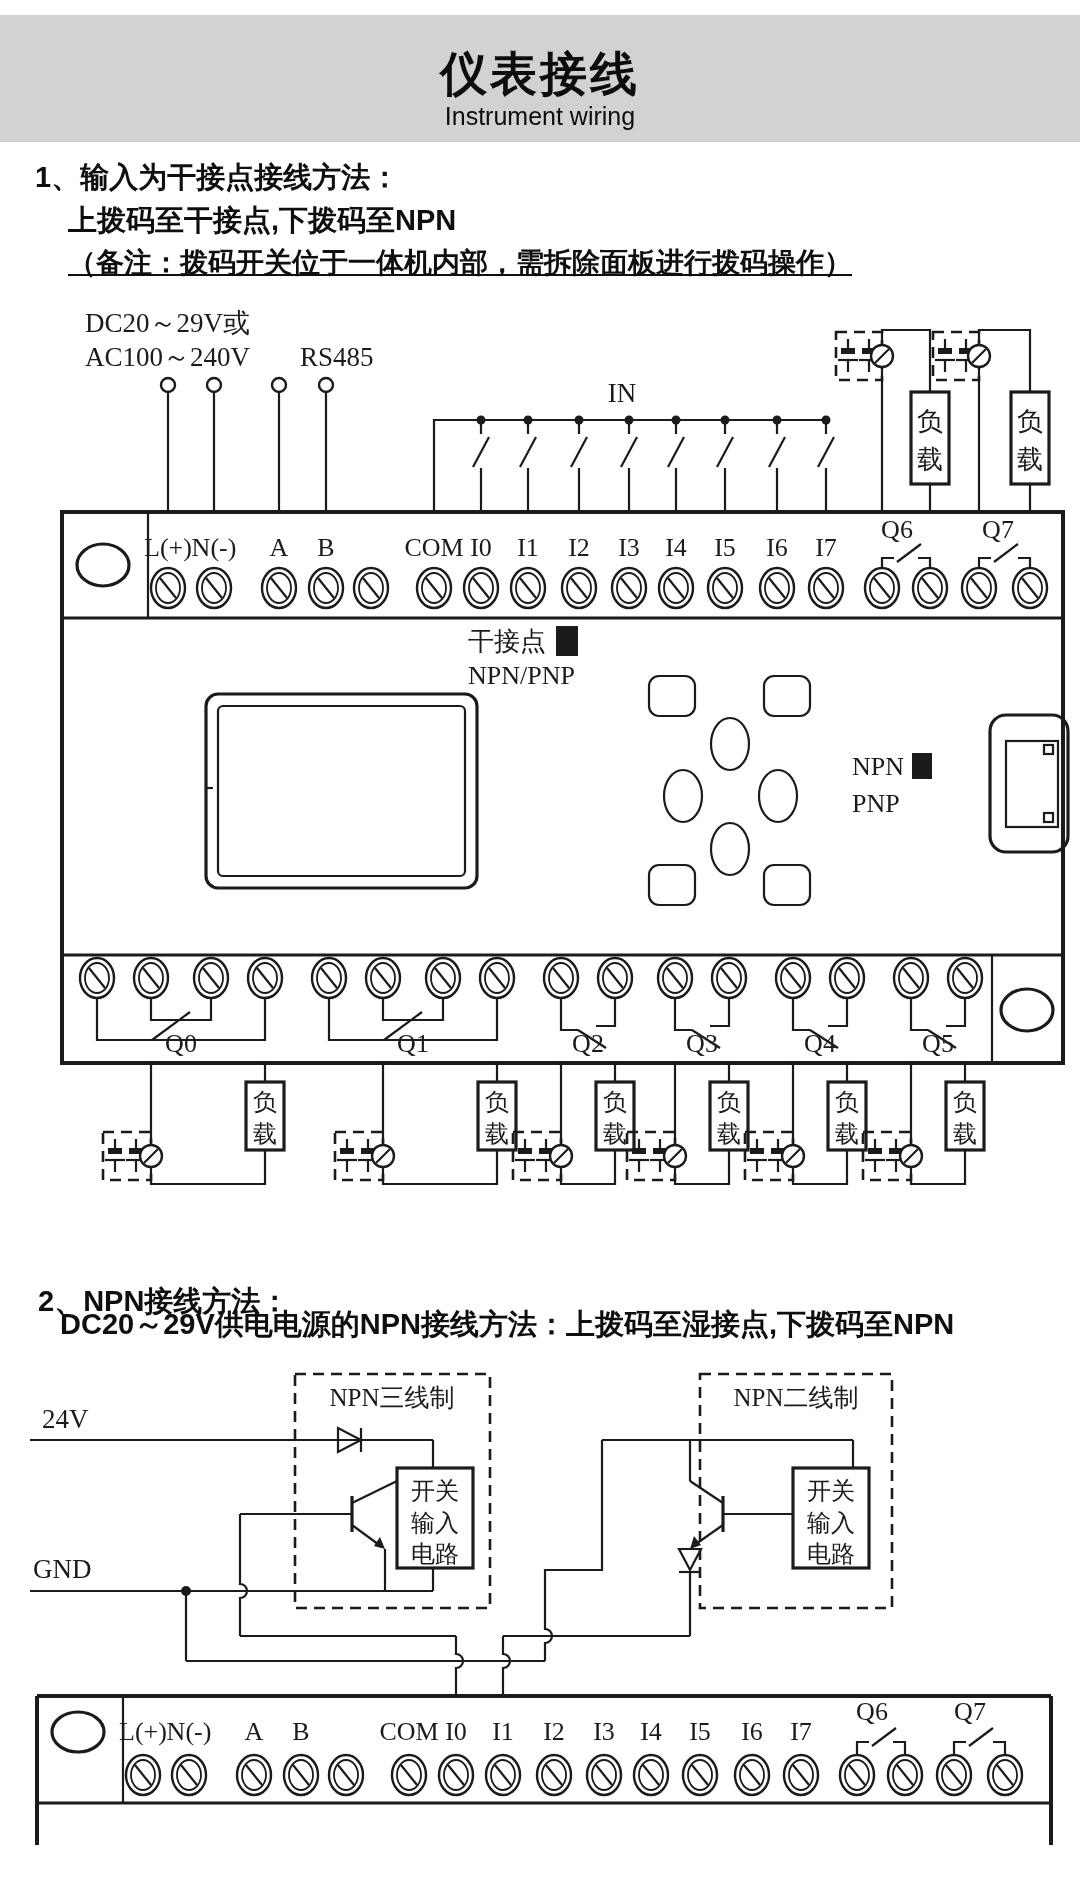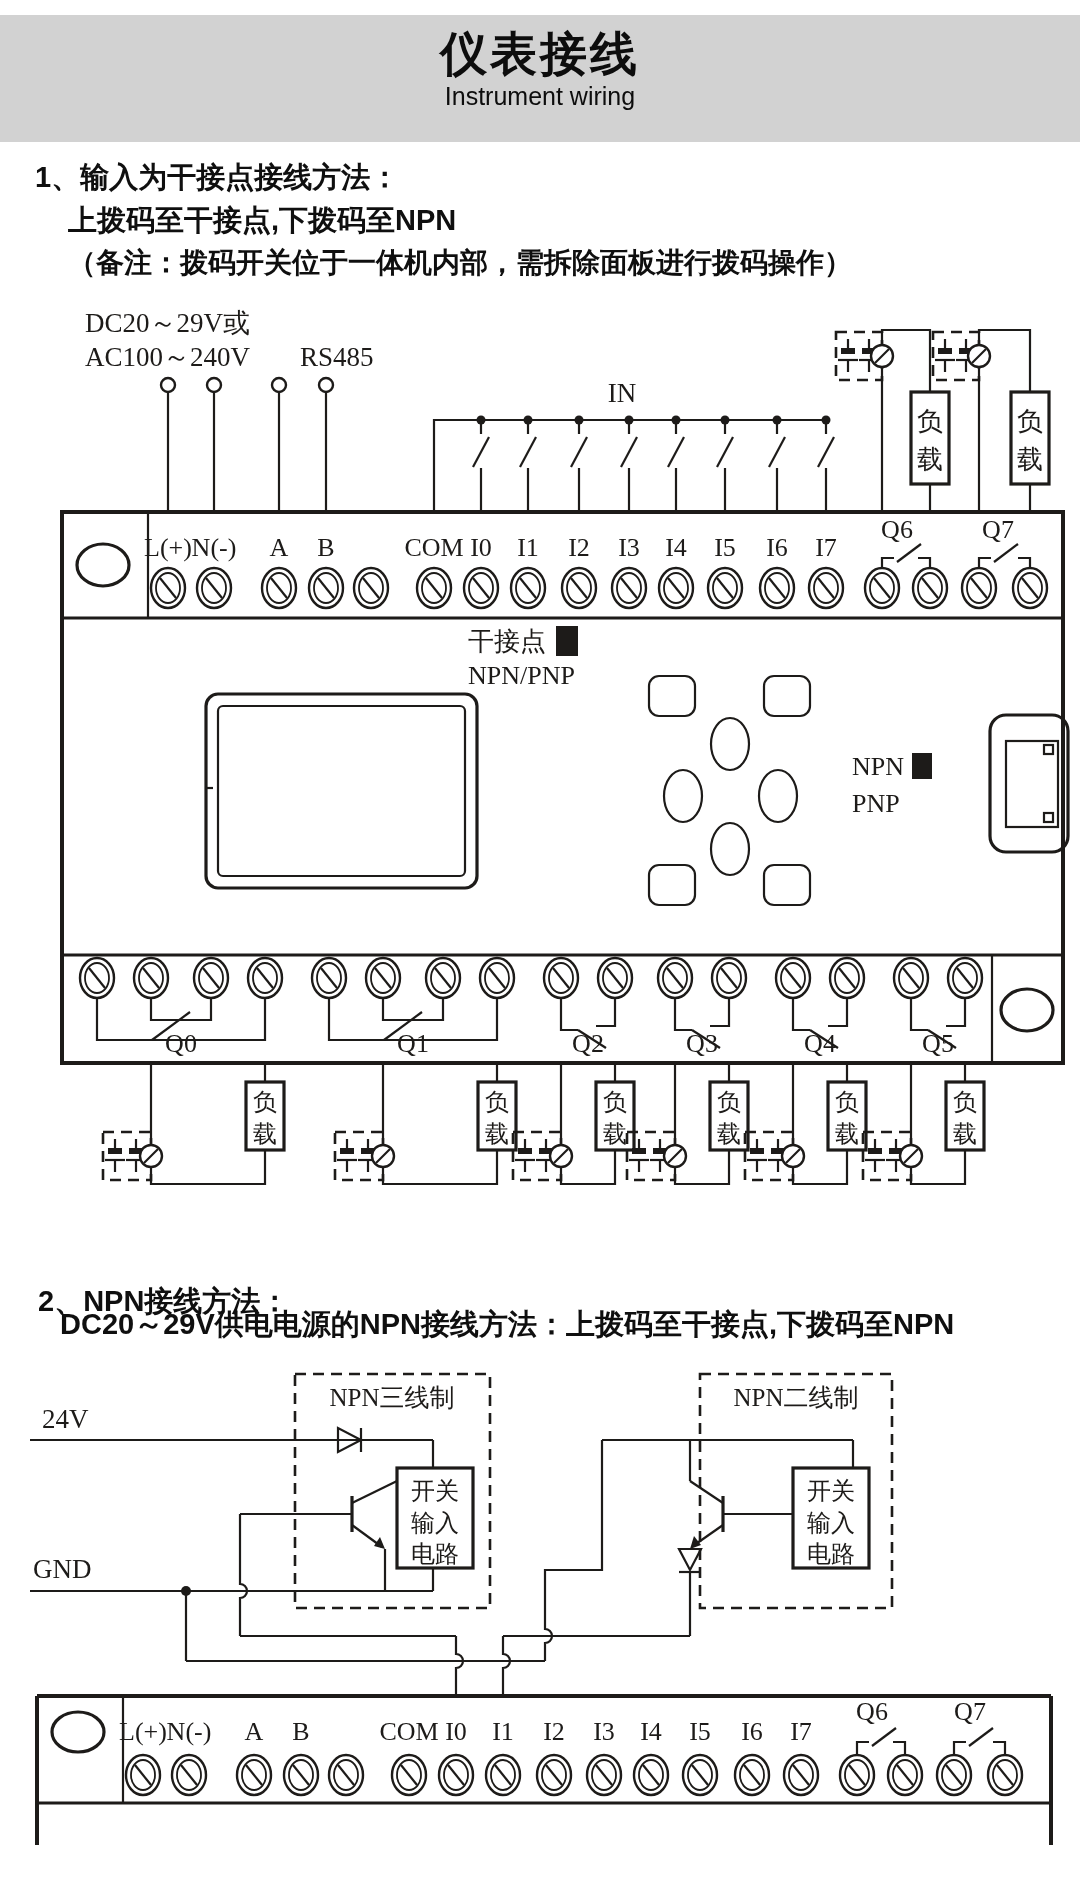--- a/index.html
+++ b/index.html
@@ -1,19 +1,19 @@
 <!DOCTYPE html>
 <html><head>
 <meta charset="utf-8">
 <style>
   html,body{margin:0;padding:0;background:#fff;}
   .page{position:relative;width:1080px;height:1902px;background:#ffffff;
         font-family:"Liberation Sans",sans-serif;overflow:hidden;color:#111;}
   .band{position:absolute;left:0;top:15px;width:1080px;height:127px;background:#d2d2d2;text-align:center;}
-  .title{padding-top:8px;font-size:47px;font-weight:700;letter-spacing:3px;color:#0d0d0d;}
+  .title{padding-top:28px;font-size:47px;font-weight:700;letter-spacing:3px;color:#0d0d0d;}
   .subtitle{font-size:25px;margin-top:-4px;color:#0d0d0d;}
   .hline{position:absolute;font-weight:700;font-size:29px;white-space:nowrap;color:#0f0f0f;}
   svg{position:absolute;left:0;top:0;}
   svg text{font-family:"Liberation Serif","DejaVu Serif",serif;fill:#1d1b19;}
   .t27{font-size:27px;}
   .t26{font-size:26px;}
   .t25{font-size:25px;}
   .t24{font-size:24px;}
   .mid{text-anchor:middle;}
   .ln{stroke:#1d1b19;stroke-width:2.2;fill:none;}
@@ -29,24 +29,24 @@
 
 <div class="page">
 
   <div class="band">
     <div class="title">仪表接线</div>
     <div class="subtitle">Instrument wiring</div>
   </div>
 
   <div class="hline" style="left:35px;top:158px;">1、输入为干接点接线方法：</div>
   <div class="hline" style="left:68px;top:201px;">上拨码至干接点,下拨码至NPN</div>
-  <div class="hline" style="left:68px;top:244px;font-size:28px;">（备注：拨码开关位于一体机内部，需拆除面板进行拨码操作）</div>
+  <div class="hline" style="left:68px;top:244px;font-size:28px;text-decoration:underline;">（备注：拨码开关位于一体机内部，需拆除面板进行拨码操作）</div>
 
   <div class="hline" style="left:38px;top:1262px;margin-top:20px;">2、NPN接线方法：</div>
-  <div class="hline" style="left:60px;top:1305px;">DC20～29V供电电源的NPN接线方法：上拨码至干接点,下拨码至NPN</div>
+  <div class="hline" style="left:60px;top:1305px;">DC20～29V供电电源的NPN接线方法：上拨码至湿接点,下拨码至NPN</div>
 
   <svg width="1080" height="1902" viewBox="0 0 1080 1902">
     <defs>
       <g id="screw">
         <ellipse class="sc-o" rx="17" ry="20"></ellipse>
         <ellipse class="sc-i" rx="12" ry="15"></ellipse>
         <line class="ln" x1="-8" y1="-10" x2="8" y2="10"></line>
       </g>
       <g id="bat">
         <line class="ln" x1="0" y1="-17" x2="0" y2="-8"></line>

